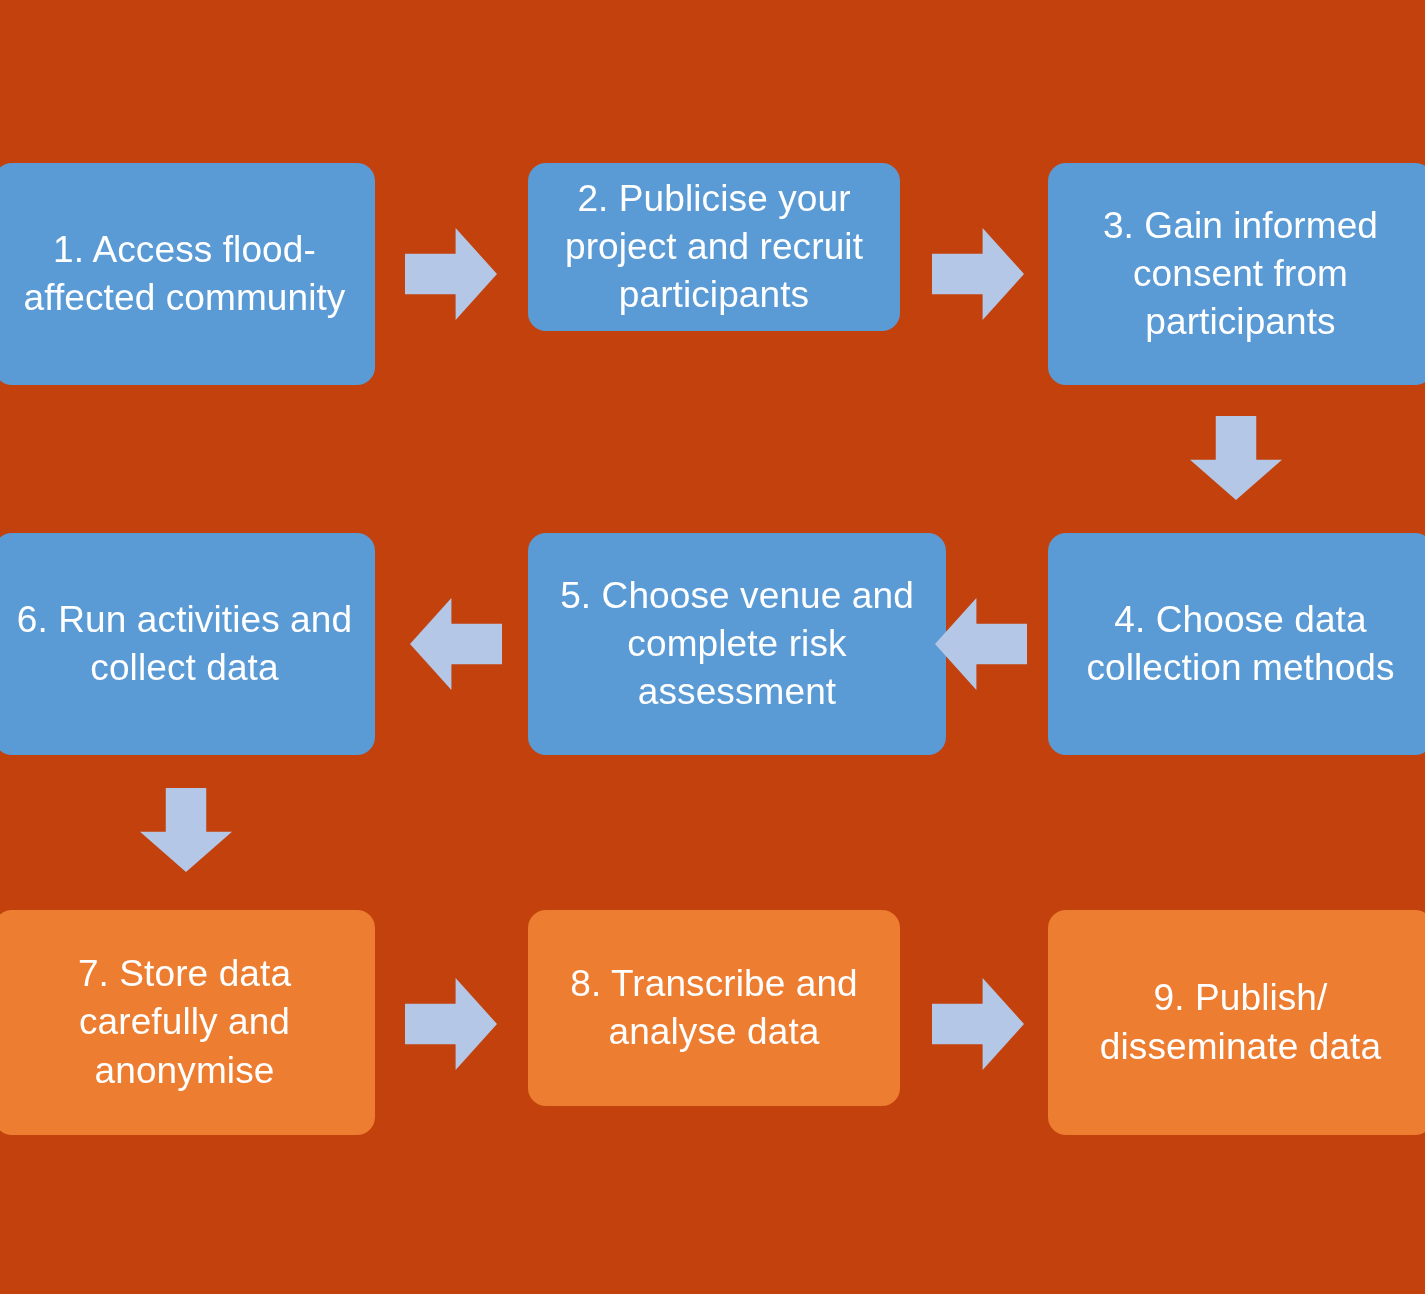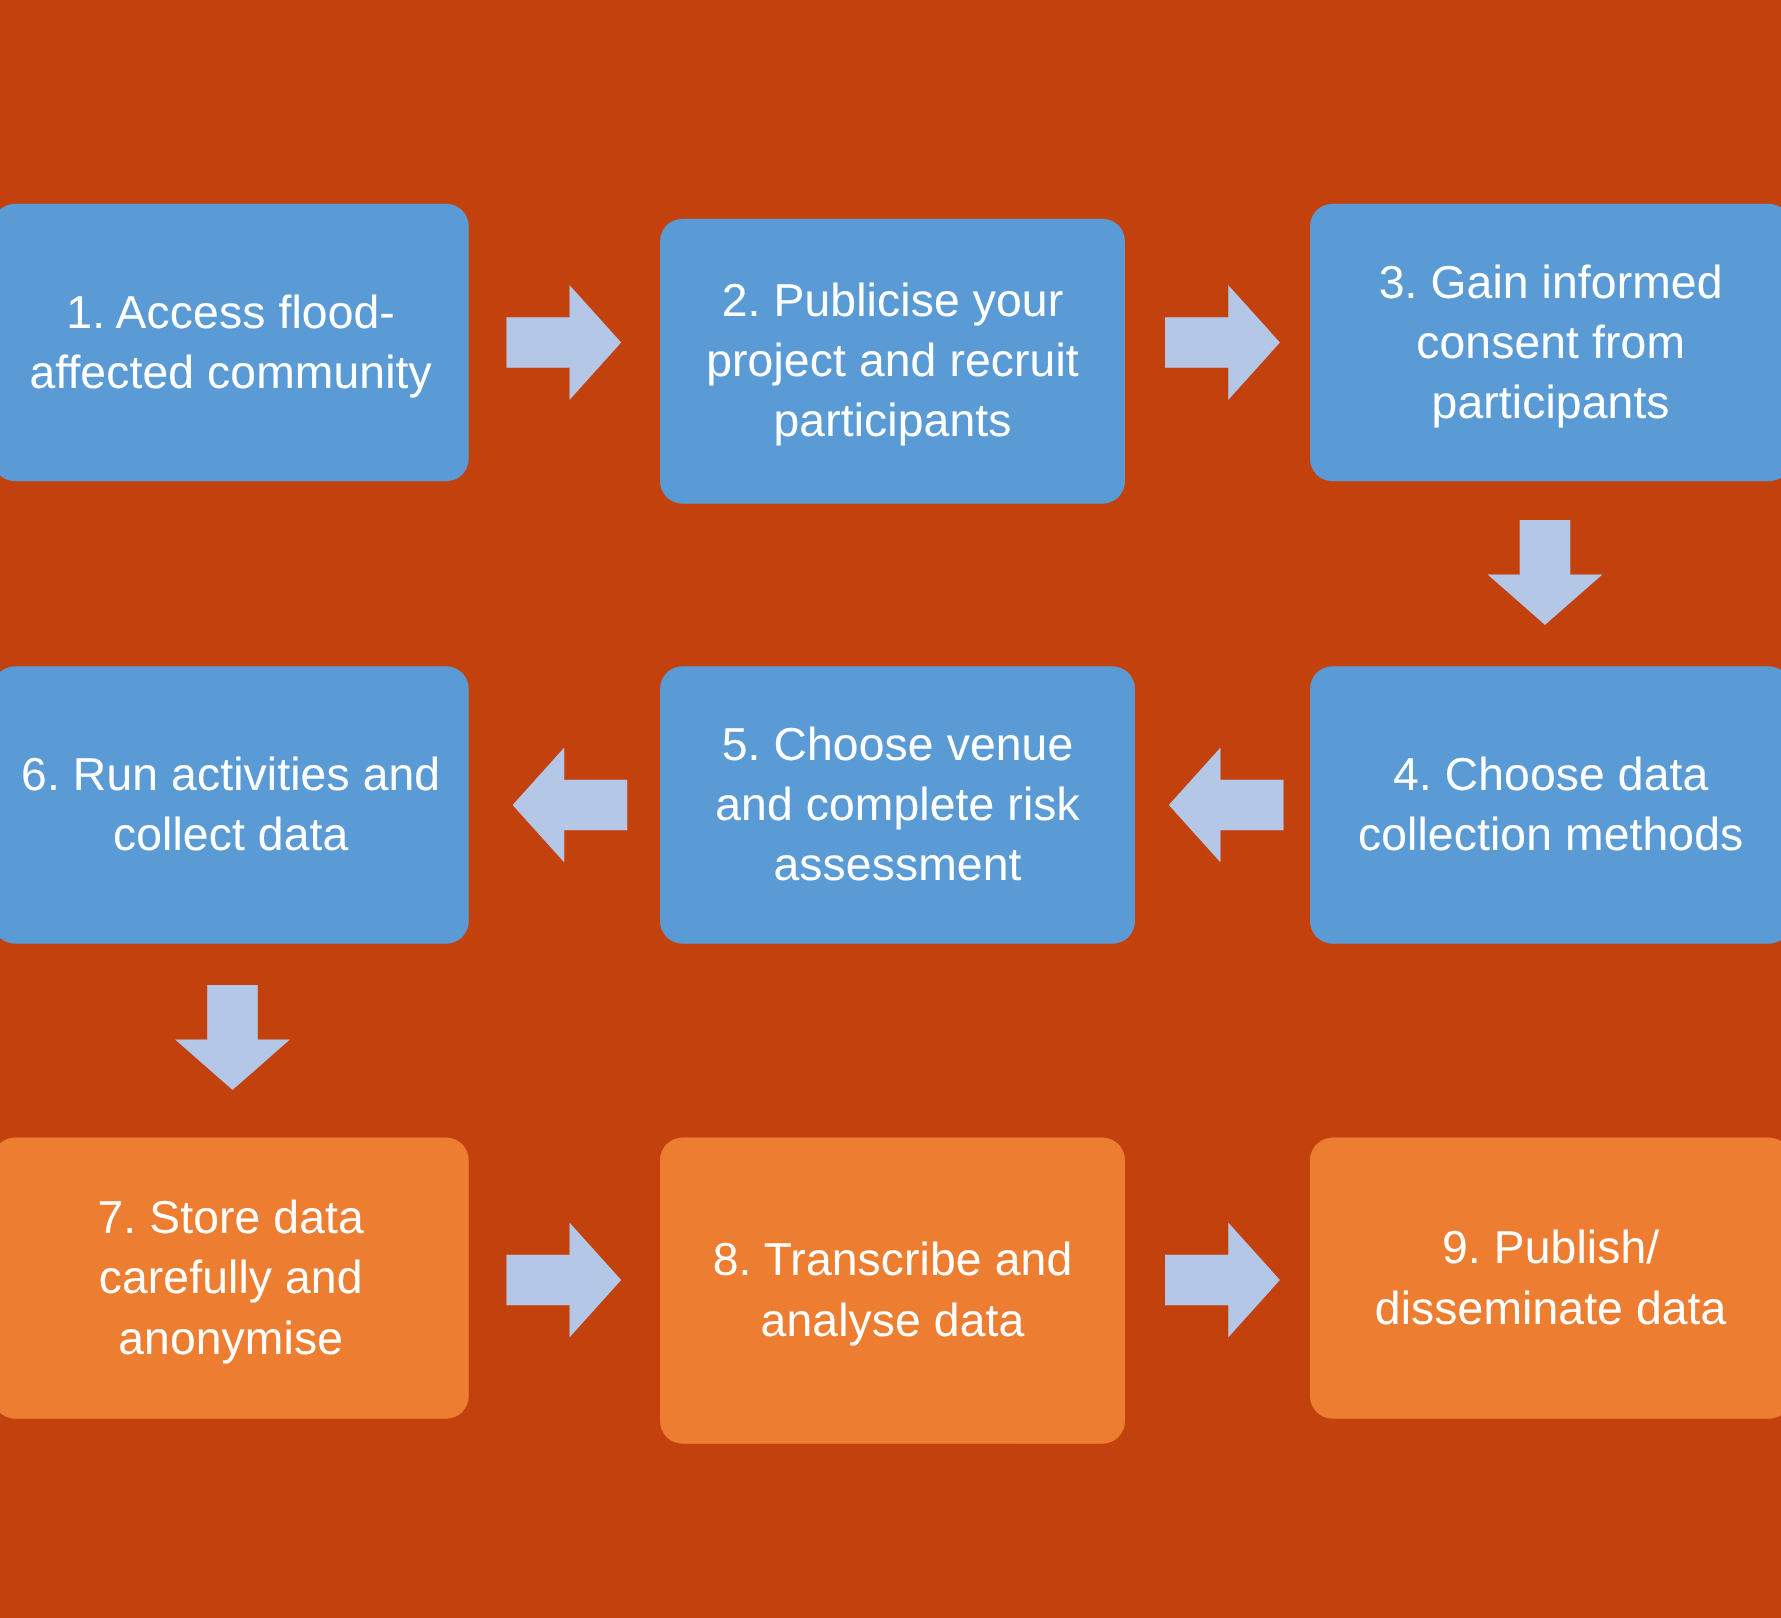--- a/index.html
+++ b/index.html
@@ -47,21 +47,21 @@
 <div id="canvas">
 
   <div class="node blue" style="left:-6px; top:163px; width:381px; height:222px;">1. Access flood-affected community</div>
 
   <div class="arrow" style="left:405px; top:228px; width:92px; height:92px;">
     <svg viewBox="0 0 100 100" preserveAspectRatio="none" aria-hidden="true">
       <polygon points="0,28 55,28 55,0 100,50 55,100 55,72 0,72" fill="#B4C7E7"></polygon>
     </svg>
   </div>
 
-  <div class="node blue" style="left:528px; top:175px; width:372px; height:228px;">2. Publicise your project and recruit participants</div>
+  <div class="node blue" style="left:528px; top:163px; width:372px; height:168px;">2. Publicise your project and recruit participants</div>
 
   <div class="arrow" style="left:932px; top:228px; width:92px; height:92px;">
     <svg viewBox="0 0 100 100" preserveAspectRatio="none" aria-hidden="true">
       <polygon points="0,28 55,28 55,0 100,50 55,100 55,72 0,72" fill="#B4C7E7"></polygon>
     </svg>
   </div>
 
   <div class="node blue" style="left:1048px; top:163px; width:385px; height:222px;">3. Gain informed consent from participants</div>
 
   <div class="arrow" style="left:1190px; top:416px; width:92px; height:84px;">
@@ -71,21 +71,21 @@
   </div>
 
   <div class="node blue" style="left:-6px; top:533px; width:381px; height:222px;">6. Run activities and collect data</div>
 
   <div class="arrow" style="left:410px; top:598px; width:92px; height:92px;">
     <svg viewBox="0 0 100 100" preserveAspectRatio="none" aria-hidden="true">
       <polygon points="100,28 45,28 45,0 0,50 45,100 45,72 100,72" fill="#B4C7E7"></polygon>
     </svg>
   </div>
 
-  <div class="node blue" style="left:528px; top:533px; width:380px; height:222px;">5. Choose venue and complete risk assessment</div>
+  <div class="node blue" style="left:528px; top:533px; width:418px; height:222px;">5. Choose venue and complete risk assessment</div>
 
   <div class="arrow" style="left:935px; top:598px; width:92px; height:92px;">
     <svg viewBox="0 0 100 100" preserveAspectRatio="none" aria-hidden="true">
       <polygon points="100,28 45,28 45,0 0,50 45,100 45,72 100,72" fill="#B4C7E7"></polygon>
     </svg>
   </div>
 
   <div class="node blue" style="left:1048px; top:533px; width:385px; height:222px;">4. Choose data collection methods</div>
 
   <div class="arrow" style="left:140px; top:788px; width:92px; height:84px;">
@@ -95,21 +95,21 @@
   </div>
 
   <div class="node orange" style="left:-6px; top:910px; width:381px; height:225px;">7. Store data carefully and anonymise</div>
 
   <div class="arrow" style="left:405px; top:978px; width:92px; height:92px;">
     <svg viewBox="0 0 100 100" preserveAspectRatio="none" aria-hidden="true">
       <polygon points="0,28 55,28 55,0 100,50 55,100 55,72 0,72" fill="#B4C7E7"></polygon>
     </svg>
   </div>
 
-  <div class="node orange" style="left:528px; top:910px; width:372px; height:245px;">8. Transcribe and analyse data</div>
+  <div class="node orange" style="left:528px; top:910px; width:372px; height:196px;">8. Transcribe and analyse data</div>
 
   <div class="arrow" style="left:932px; top:978px; width:92px; height:92px;">
     <svg viewBox="0 0 100 100" preserveAspectRatio="none" aria-hidden="true">
       <polygon points="0,28 55,28 55,0 100,50 55,100 55,72 0,72" fill="#B4C7E7"></polygon>
     </svg>
   </div>
 
   <div class="node orange" style="left:1048px; top:910px; width:385px; height:225px;">9. Publish/ disseminate data</div>
 
 </div>

